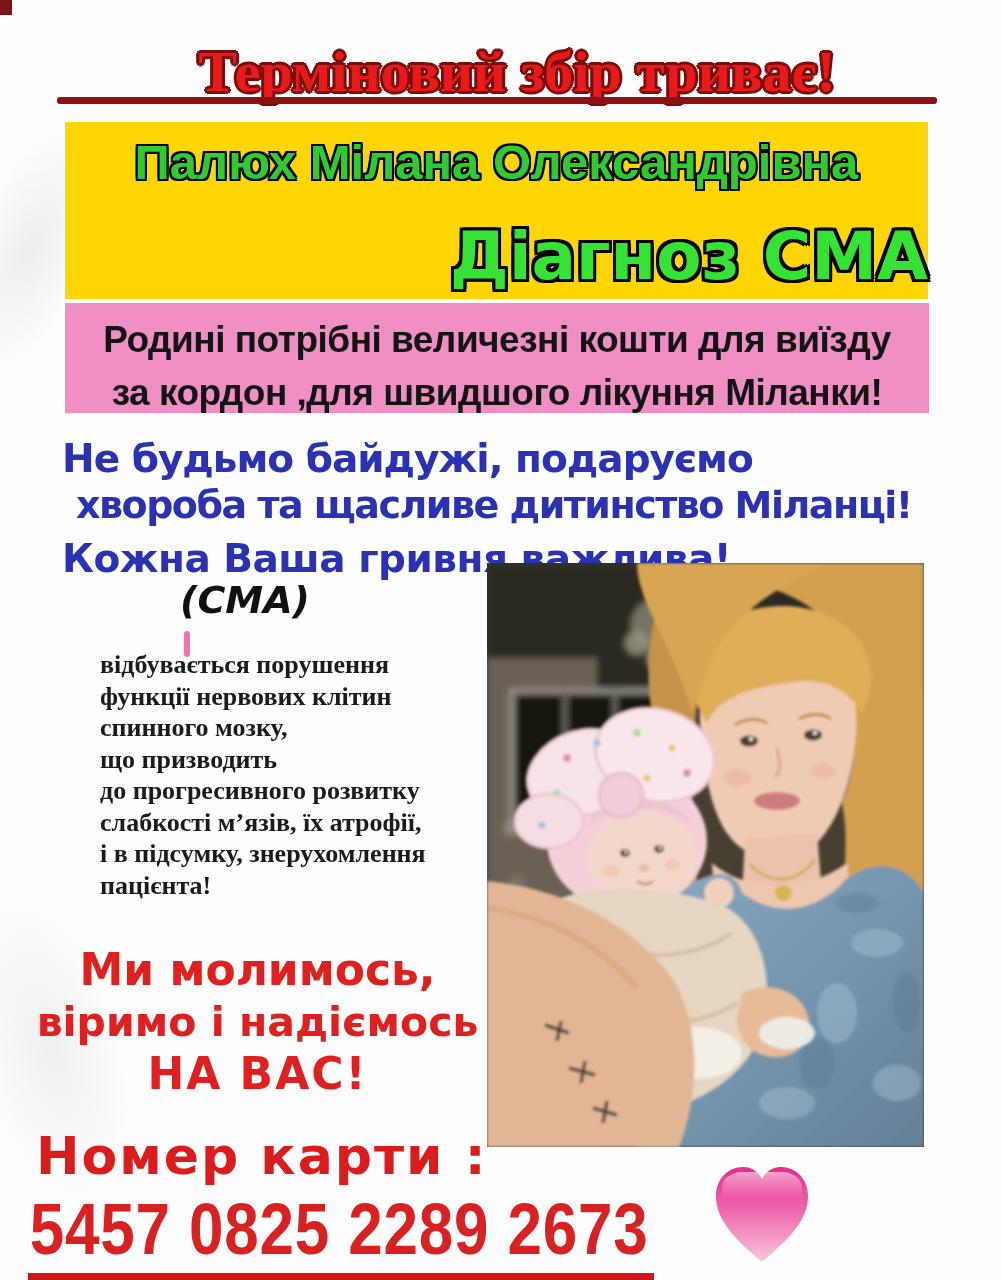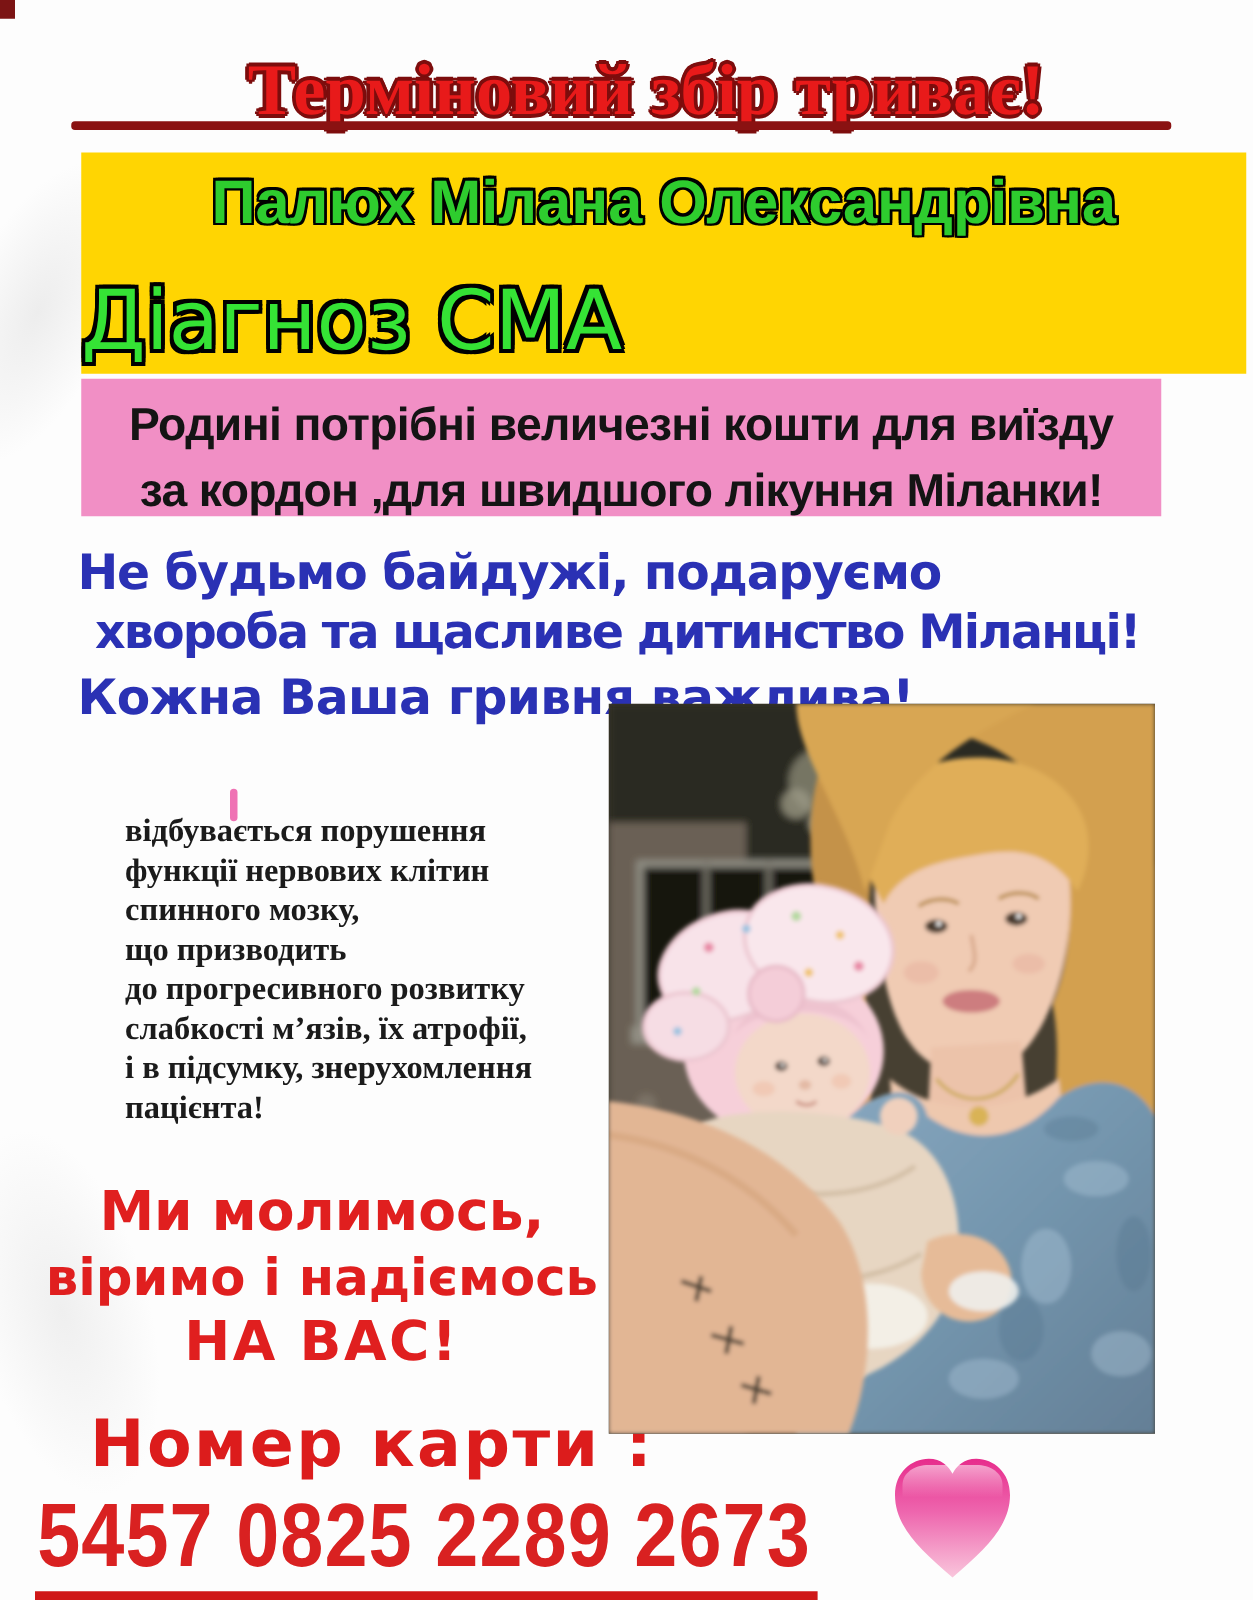--- a/index.html
+++ b/index.html
@@ -13,27 +13,27 @@
 
   
   .title{position:absolute;left:16px;top:38px;width:100%;text-align:center;
     font-family:Liberation Serif, serif;font-weight:bold;font-size:58px;
     color:#e81a1a;letter-spacing:0px;white-space:nowrap;
     text-shadow:-2px -2px 0 #7d0d0d,2px -2px 0 #7d0d0d,-2px 2px 0 #7d0d0d,2px 2px 0 #7d0d0d,
                 0 -3px 0 #7d0d0d,0 3px 0 #7d0d0d,-3px 0 0 #7d0d0d,3px 0 0 #7d0d0d;}
   .title-underline{position:absolute;left:57px;top:97px;width:880px;height:7px;background:#8a1212;border-radius:3px;}
 
   
-  .yellow-banner{position:absolute;left:65px;top:122px;width:932px;height:177px;background:#ffd502;}
+  .yellow-banner{position:absolute;left:65px;top:122px;width:863px;height:177px;background:#ffd502;}
   .victim-name{position:absolute;left:0;right:0;top:12px;text-align:center;white-space:nowrap;
     font-weight:bold;font-size:49px;color:#2ecc2e;letter-spacing:0px;
     text-shadow:-2px -2px 0 #000,2px -2px 0 #000,-2px 2px 0 #000,2px 2px 0 #000,
                 0 -2px 0 #000,0 2px 0 #000,-2px 0 0 #000,2px 0 0 #000;}
-  .diagnosis{position:absolute;left:0;right:0;top:96px;text-align:left;white-space:nowrap;
-    font-family:"DejaVu Sans","Liberation Sans",sans-serif;font-weight:normal;font-size:66px;color:#35e335;
+  .diagnosis{position:absolute;left:0;right:0;top:96px;text-align:right;white-space:nowrap;
+    font-family:"DejaVu Sans","Liberation Sans",sans-serif;font-weight:bold;font-size:66px;color:#35e335;
     text-shadow:-3px -3px 0 #000,3px -3px 0 #000,-3px 3px 0 #000,3px 3px 0 #000,
                 0 -3px 0 #000,0 3px 0 #000,-3px 0 0 #000,3px 0 0 #000;}
 
   
   .pink-banner{position:absolute;left:65px;top:303px;width:864px;height:110px;background:#f18fc5;
     text-align:center;color:#141414;font-weight:bold;font-size:37px;line-height:53px;
     letter-spacing:-0.5px;padding-top:10px;box-sizing:border-box;white-space:nowrap;}
 
   
   .appeal-line{position:absolute;font-family:"DejaVu Sans","Liberation Sans",sans-serif;
@@ -54,21 +54,21 @@
   
   .prayer{position:absolute;left:35px;top:944px;width:445px;text-align:center;
     font-family:"DejaVu Sans","Liberation Sans",sans-serif;font-weight:bold;color:#e01f1f;}
   .prayer div{line-height:52px;white-space:nowrap;}
   .prayer .p1{font-size:44px;}
   .prayer .p2{font-size:41px;}
   .prayer .p3{font-size:44px;letter-spacing:2px;}
 
   
   .card-label{position:absolute;left:36px;top:1126px;font-family:"DejaVu Sans",sans-serif;
-    font-weight:bold;font-size:52px;color:#dc1c1c;letter-spacing:2px;white-space:nowrap;margin-left:36px;}
+    font-weight:bold;font-size:52px;color:#dc1c1c;letter-spacing:2px;white-space:nowrap;}
   .card-number{position:absolute;left:28px;top:1188px;font-weight:bold;font-size:72px;color:#d92121;
     white-space:nowrap;transform:scaleX(0.86);transform-origin:left top;
     border-bottom:7px solid #cf1717;padding:0 6px 3px 2px;letter-spacing:1px;}
 
   
   .heart-wrap{position:absolute;left:714px;top:1164px;width:96px;height:102px;}
   .photo{position:absolute;left:487px;top:563px;width:437px;height:584px;overflow:hidden;background:#3d382e;}
   .photo svg{display:block;}
 </style>
 </head>
@@ -90,20 +90,21 @@
 
   <div class="pink-banner">
     <div>Родині потрібні величезні кошти для виїзду</div>
     <div>за кордон ,для швидшого лікуння Міланки!</div>
   </div>
 
   <div class="appeal-line a1">Не будьмо байдужі, подаруємо</div>
   <div class="appeal-line a2">хвороба та щасливе дитинство Міланці!</div>
   <div class="appeal-line a3">Кожна Ваша гривня важлива!</div>
 
+  <div class="sma-heading">(СМА)</div>
   <div class="pink-tick"></div>
 
   <div class="sma-text">
     <div>відбувається порушення</div>
     <div>функції нервових клітин</div>
     <div>спинного мозку,</div>
     <div>що призводить</div>
     <div>до прогресивного розвитку</div>
     <div>слабкості м’язів, їх атрофії,</div>
     <div>і в підсумку, знерухомлення</div>

